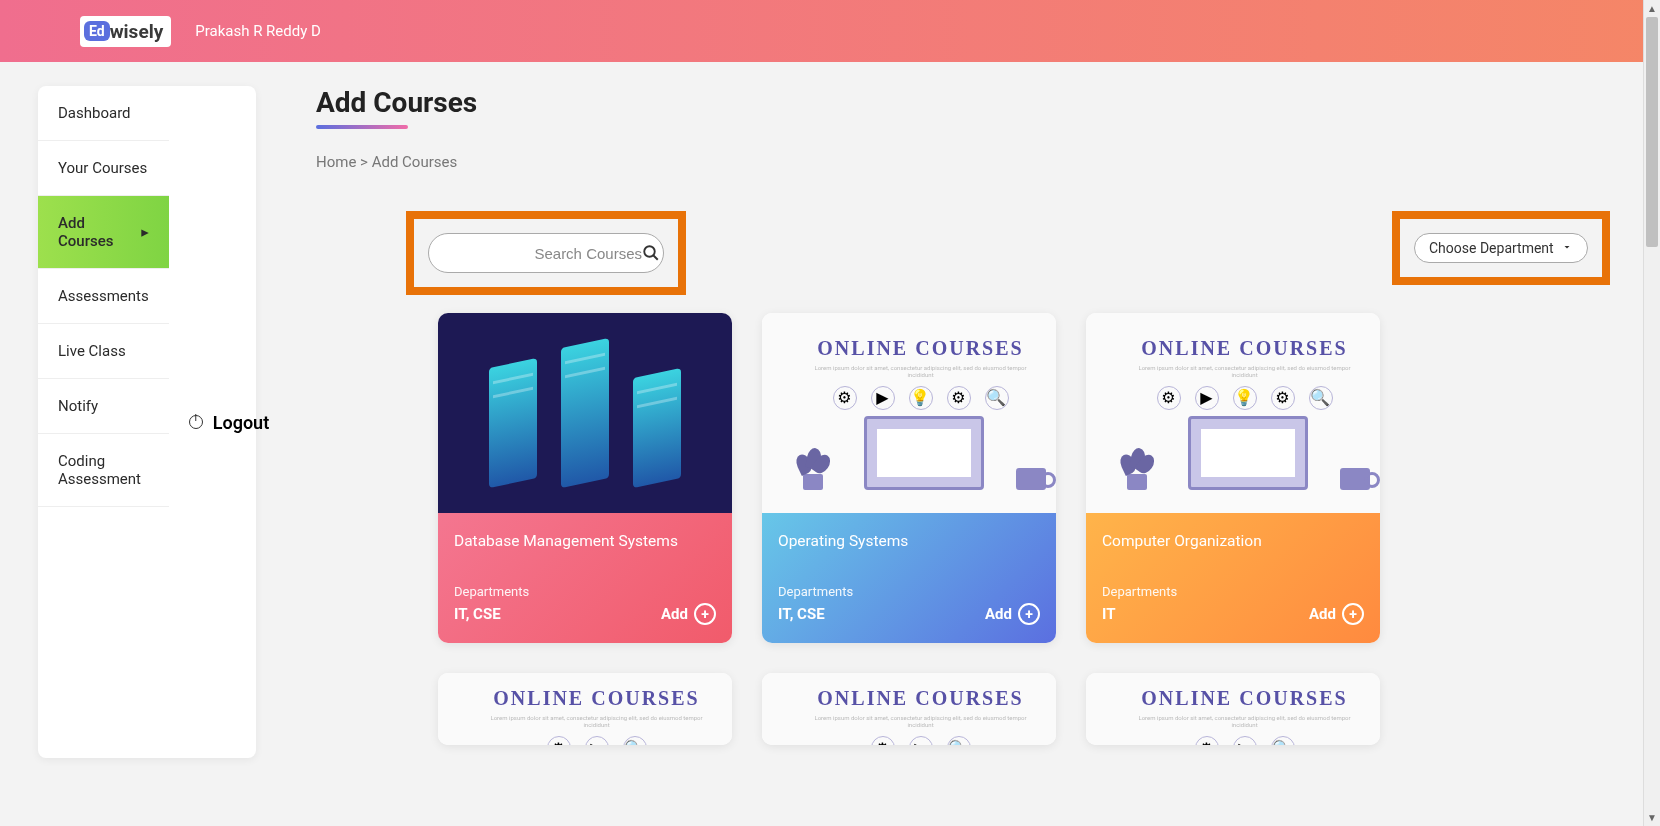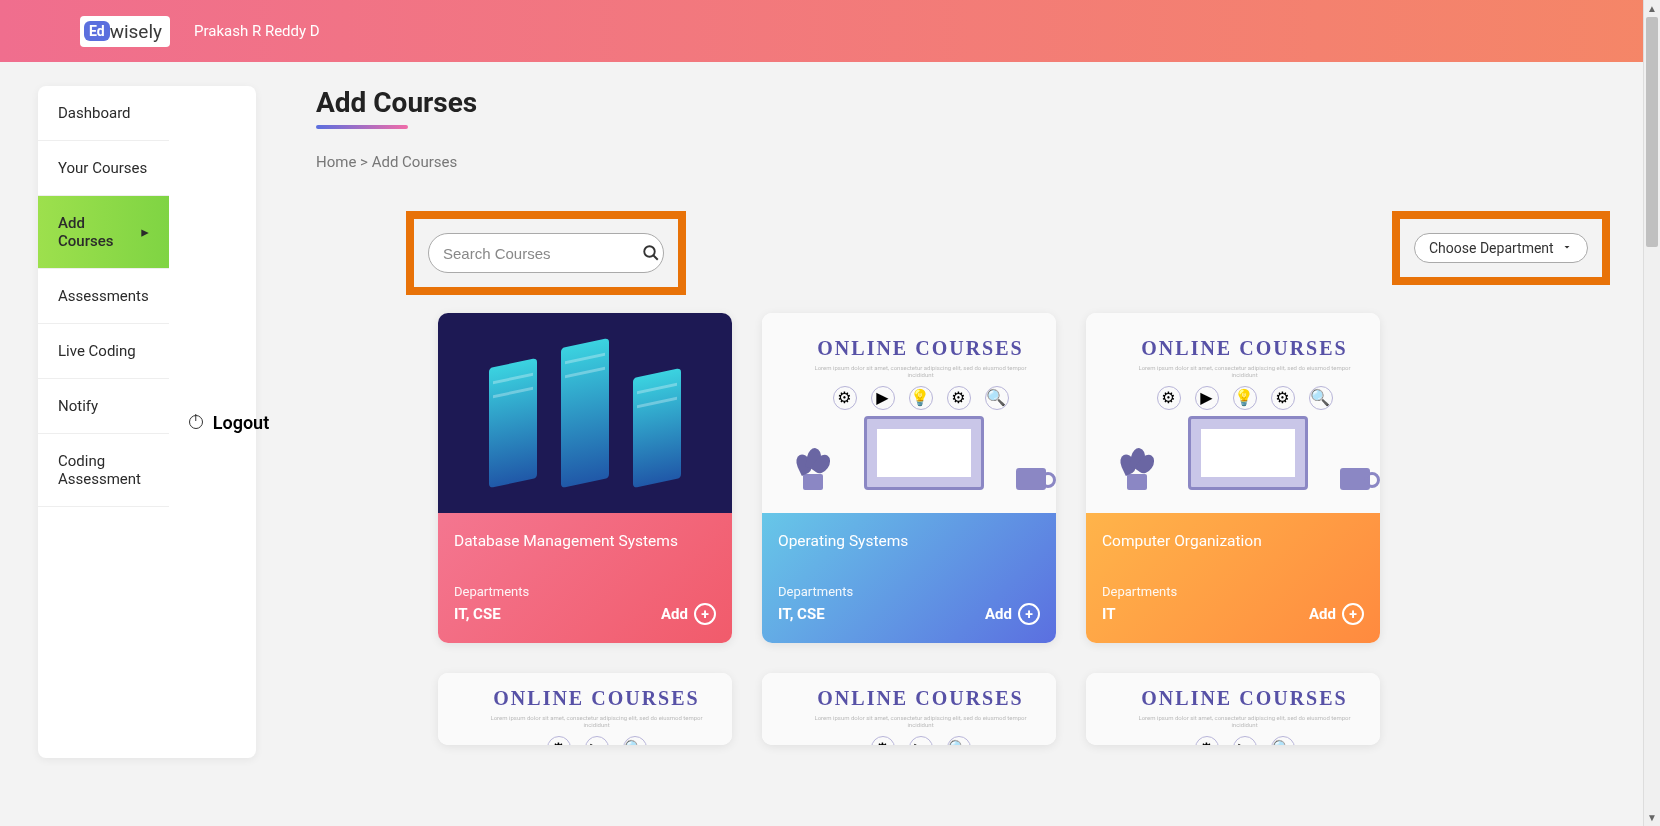--- a/index.html
+++ b/index.html
@@ -24,21 +24,21 @@
 .logo-badge {
   background: #5b6fde;
   color: white;
   font-weight: 700;
   padding: 2px 5px;
   border-radius: 6px;
   font-size: 14px;
 }
 .logo-text {
   color: #3a3a3a;
-  font-weight: 400;
+  font-weight: 700;
   font-size: 19px;
 }
 .user-name { font-size: 15px; }
 
 .page {
   display: flex;
   padding: 24px 38px;
   gap: 60px;
   align-items: flex-start;
 }
@@ -132,20 +132,21 @@
   align-items: center;
   padding: 10px 14px;
   background: white;
 }
 .search-input {
   border: none;
   outline: none;
   flex: 1;
   font-size: 15px;
   color: #555;
+  text-align: right;
 }
 .search-input::placeholder { color: #888; }
 .search-icon svg { display: block; }
 
 .select-wrap {
   width: 174px;
   border: 1px solid #aaa;
   border-radius: 22px;
   padding: 6px 14px;
   background: white;
@@ -384,21 +385,21 @@
           <span>Your Courses</span>
         </div>
       <div class="sidebar-item active">
         <span>Add Courses</span>
         <span>▸</span>
       </div>
       <div class="sidebar-item">
           <span>Assessments</span>
         </div>
       <div class="sidebar-item">
-          <span>Live Coding</span>
+          <span>Live Class</span>
         </div>
       <div class="sidebar-item">
           <span>Notify</span>
         </div>
       <div class="sidebar-item">
           <span>Coding Assessment</span>
         </div>
     </div>
     <div class="logout">
       <span class="logout-icon"></span>

